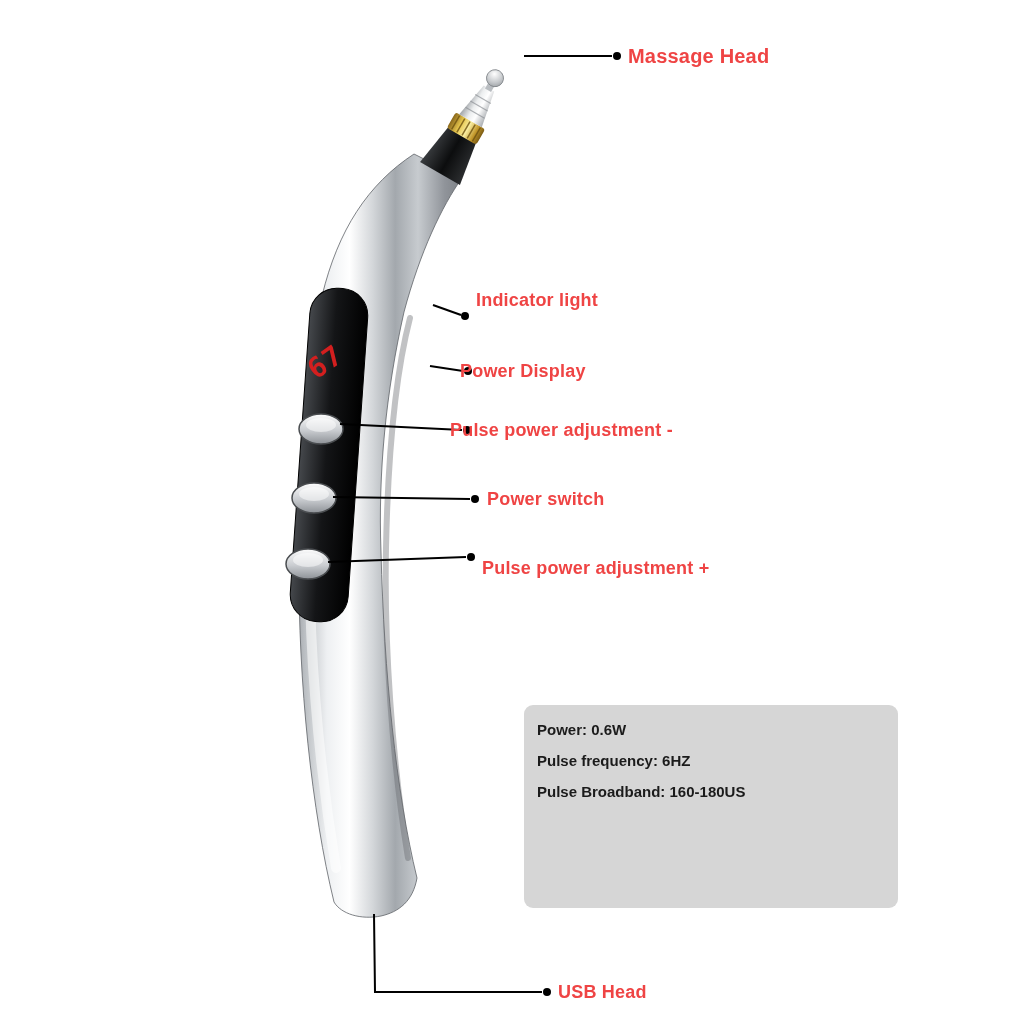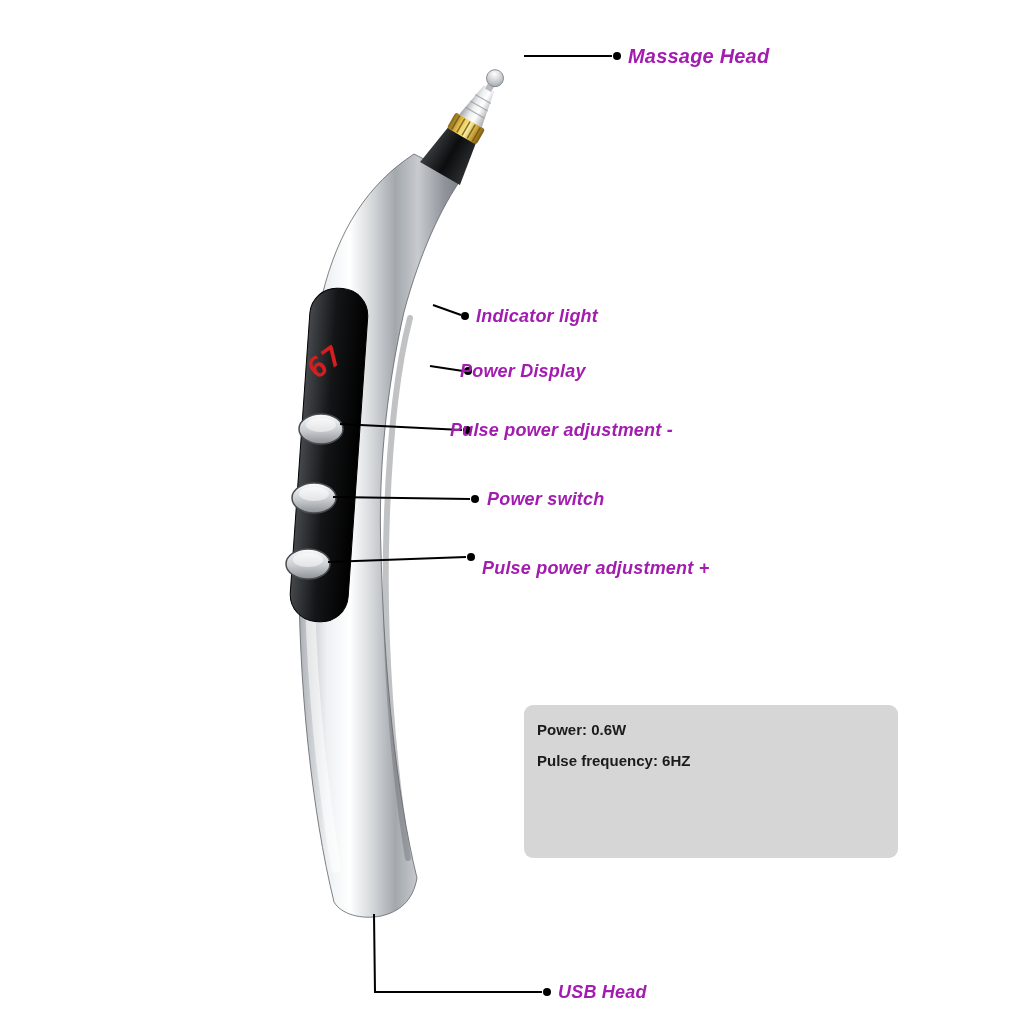--- a/index.html
+++ b/index.html
@@ -8,31 +8,30 @@
     width:1024px;height:1024px;
     background:#ffffff;
     overflow:hidden;
     font-family:"Liberation Sans", sans-serif;
   }
   .stage svg{position:absolute;left:0;top:0;}
   .callout-label{
     position:absolute;
     transform:translateY(-50%);
     font-weight:bold;
-    color:#a21caf;
+    color:#ef4444;
     font-size:18px;
     white-space:nowrap;
     letter-spacing:0.2px;
-    font-style:italic;
   }
   .callout-label.big{font-size:20px;}
   .specs-box{
     position:absolute;
     left:524px;top:705px;
-    width:374px;height:153px;
+    width:374px;height:203px;
     background:#d6d6d6;
     border-radius:9px;
     box-sizing:border-box;
     padding:16px 12px 0 13px;
     display:flex;
     flex-direction:column;
     gap:14px;
   }
   .spec-line{
     font-weight:bold;
@@ -161,25 +160,26 @@
       <circle cx="465" cy="316" r="4"></circle>
       <circle cx="468" cy="371" r="4"></circle>
       <circle cx="467" cy="430" r="4"></circle>
       <circle cx="475" cy="499" r="4"></circle>
       <circle cx="471" cy="557" r="4"></circle>
       <circle cx="547" cy="992" r="4"></circle>
     </g>
   </svg>
 
   <div class="callout-label big" style="left:628px;top:56px;">Massage Head</div>
-  <div class="callout-label" style="left:476px;top:316px;text-align:center;">Indicator light</div>
+  <div class="callout-label" style="left:476px;top:300px;text-align:center;">Indicator light</div>
   <div class="callout-label" style="left:460px;top:371px;">Power Display</div>
   <div class="callout-label" style="left:450px;top:430px;">Pulse power adjustment -</div>
   <div class="callout-label" style="left:487px;top:499px;">Power switch</div>
   <div class="callout-label" style="left:482px;top:568px;">Pulse power adjustment +</div>
   <div class="callout-label" style="left:558px;top:992px;">USB Head</div>
 
   <div class="specs-box">
     <div class="spec-line">Power: 0.6W</div>
     <div class="spec-line">Pulse frequency: 6HZ</div>
+    <div class="spec-line">Pulse Broadband: 160-180US</div>
   </div>
 
 </div>
 
 </body></html>

